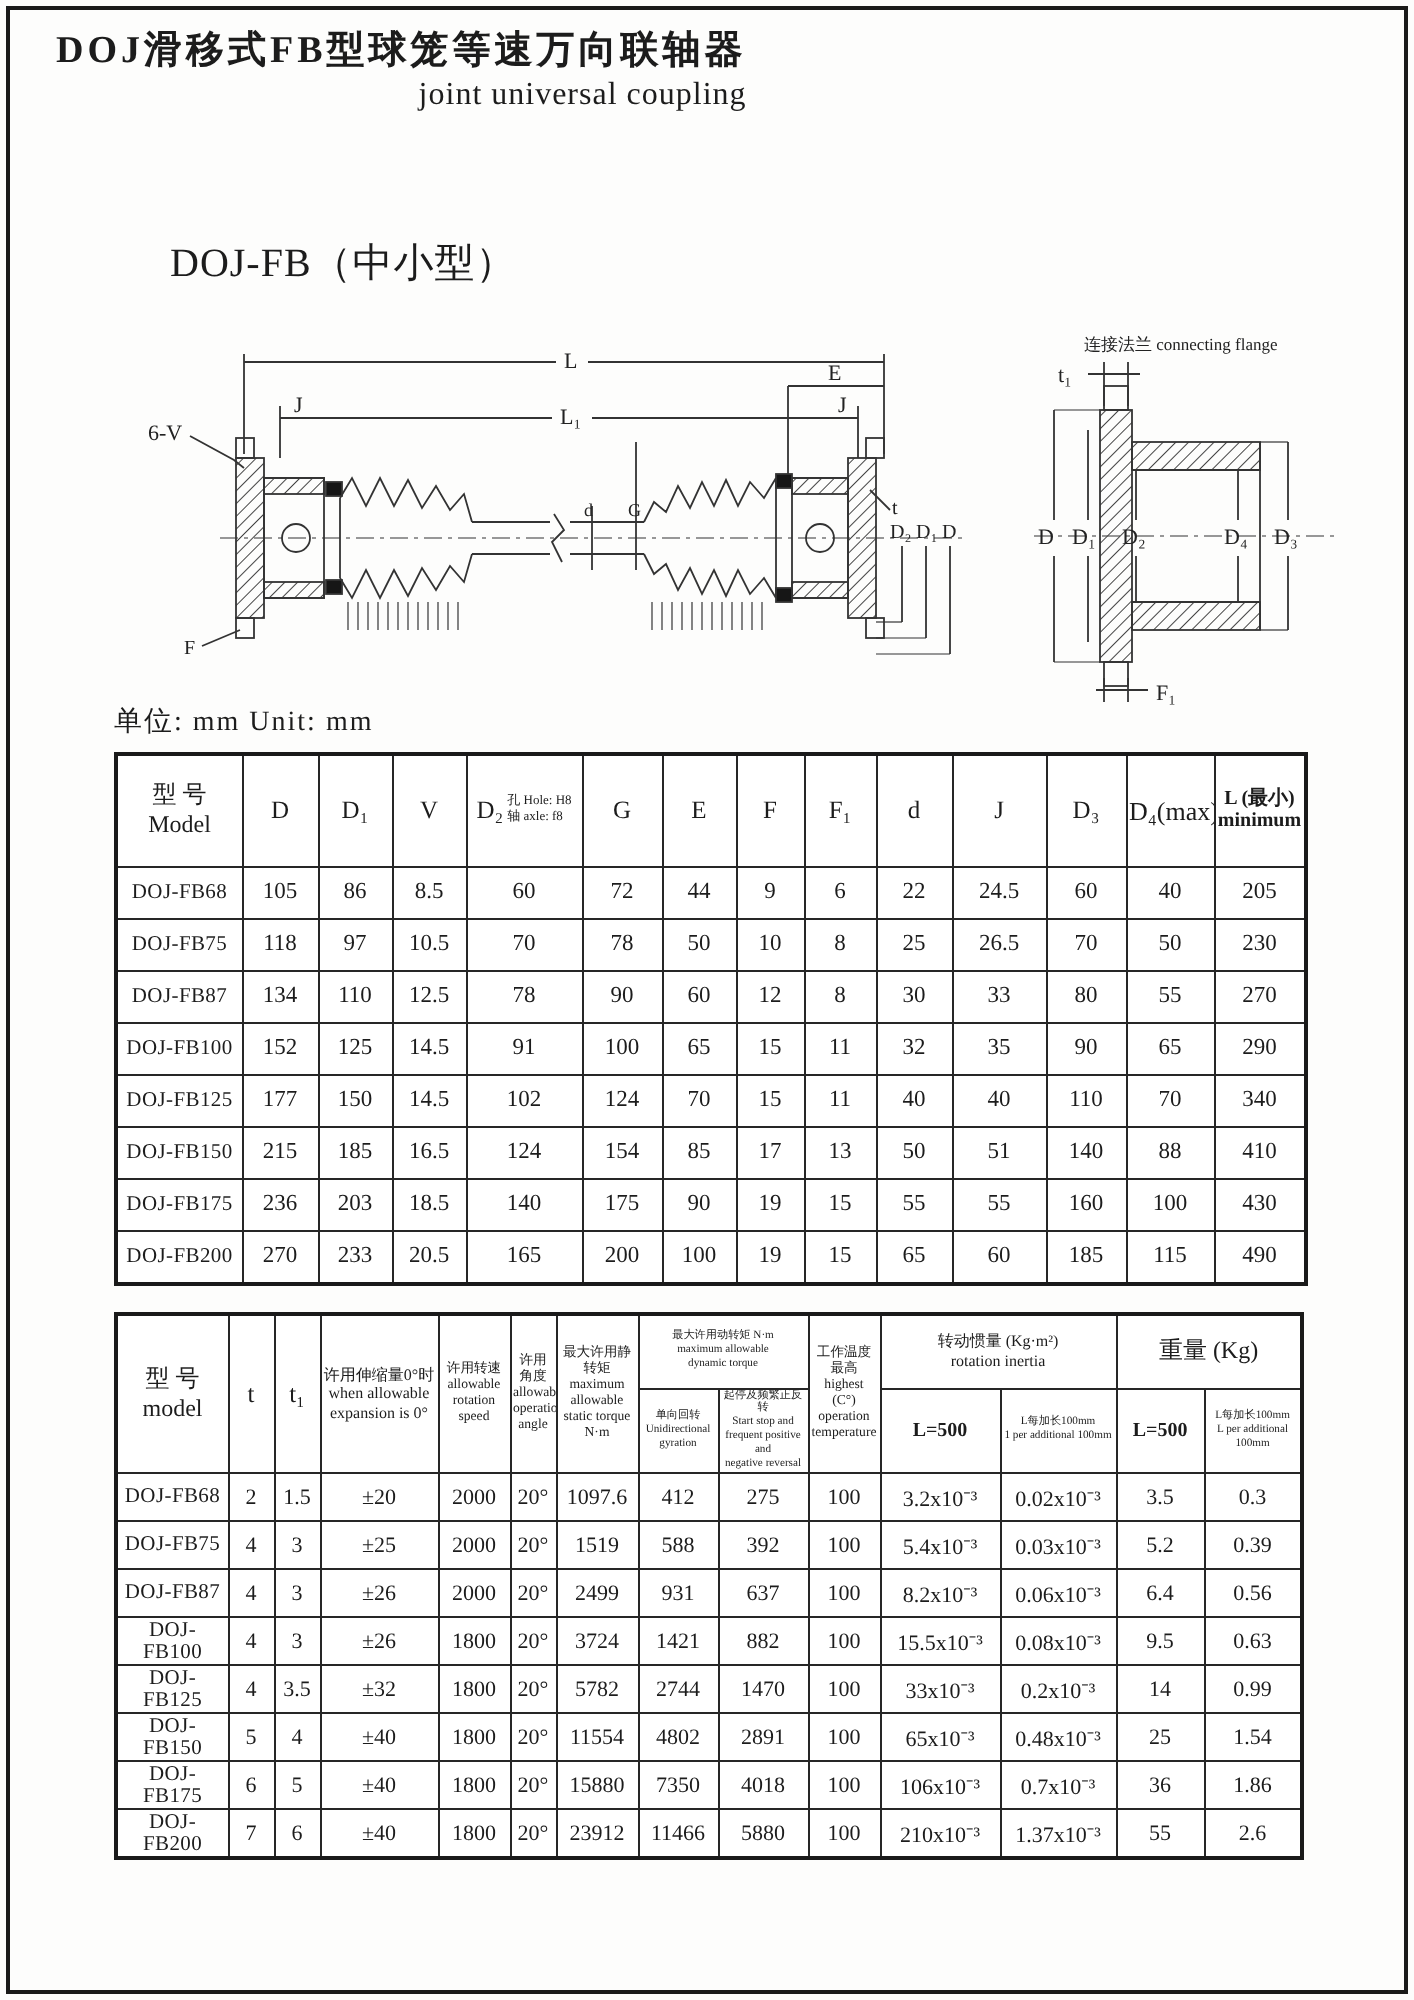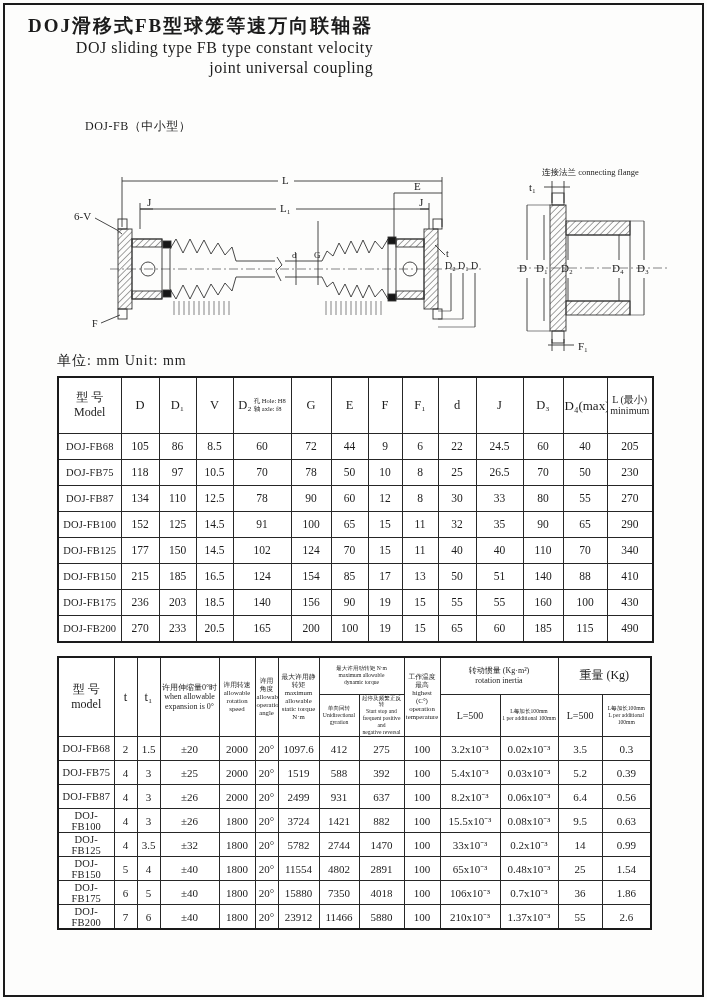--- a/index.html
+++ b/index.html
@@ -6,58 +6,57 @@
   .page{
     position:relative;width:707px;height:1000px;background:#fdfdfc;
     font-family:"Liberation Serif",serif;color:#1c1c1c;overflow:hidden;
     box-sizing:border-box;
   }
   .page-frame{position:absolute;left:3px;top:3px;right:3px;bottom:3px;border:2px solid #1a1a1a;pointer-events:none;}
   .title-block{position:absolute;left:28px;top:14px;line-height:1.25;text-align:right;}
   .title-zh{font-size:19px;font-weight:600;letter-spacing:2px;}
   .title-en{font-size:16px;letter-spacing:0.5px;}
   .subtitle-block{position:absolute;left:85px;top:118px;line-height:1.45;}
-  .subtitle-line{font-size:12px;letter-spacing:0.5px;}
+  .subtitle-line{font-size:20px;letter-spacing:0.5px;}
   .unit-label{position:absolute;left:57px;top:352px;font-size:14px;letter-spacing:1px;text-align:right;}
   .drawing-wrap{position:absolute;left:22px;top:163px;width:668px;height:192px;}
   svg text{font-family:"Liberation Serif",serif;fill:#222;}
 
   table{border-collapse:collapse;table-layout:fixed;background:#fff;}
   .tbl{position:absolute;left:57px;}
   #table1{top:376px;width:595px;}
   #table2{top:656px;width:593px;}
   th,td{border:1px solid #262626;text-align:center;vertical-align:middle;padding:0 1px;overflow:hidden;}
   #table1{border:2px solid #1a1a1a;}
   #table2{border:2px solid #1a1a1a;}
   #table1 td{height:25px;font-size:11.5px;}
   #table2 td{height:23px;font-size:11px;}
   td:first-child{font-size:10.5px !important;letter-spacing:0.2px;}
   th{font-weight:normal;white-space:pre-line;line-height:1.18;}
   .th-letter{font-size:12.5px;}
   .th-l{font-size:12px;line-height:1.3;}
   .th-m{font-size:8px;margin-top:18px;}
   .th-s{font-size:6.8px;}
   .th-xs{font-size:5.6px;line-height:1.25;}
-  .th-num{font-size:10px;}
+  .th-num{font-size:10px;font-weight:bold;}
   .d2cell{display:flex;align-items:center;justify-content:center;gap:2px;}
   .d2main{font-size:12.5px;}
   .d2note{font-size:6.5px;text-align:left;white-space:pre-line;line-height:1.3;}
   #table1 thead tr{height:52px;}
   #table2 thead tr.r1{height:37px;}
   #table2 thead tr.r2{height:26px;}
 </style>
 </head>
 <body>
 
 <div class="page">
   <div class="page-frame"></div>
 
   <div class="title-block">
     <div class="title-zh">DOJ滑移式FB型球笼等速万向联轴器</div>
-    <div class="title-en">DOJ sliding type FB type constant velocity</div>
     <div class="title-en">joint universal coupling</div>
   </div>
 
   <div class="subtitle-block">
     <div class="subtitle-line">DOJ-FB（中小型）</div>
   </div>
 
   <div class="drawing-wrap">
     <svg width="668" height="192" viewBox="0 0 668 192">
       <defs>
@@ -368,21 +367,21 @@
           <td>140</td>
           <td>88</td>
           <td>410</td>
         </tr>
         <tr>
           <td>DOJ-FB175</td>
           <td>236</td>
           <td>203</td>
           <td>18.5</td>
           <td>140</td>
-          <td>156</td>
+          <td>175</td>
           <td>90</td>
           <td>19</td>
           <td>15</td>
           <td>55</td>
           <td>55</td>
           <td>160</td>
           <td>100</td>
           <td>430</td>
         </tr>
         <tr>

